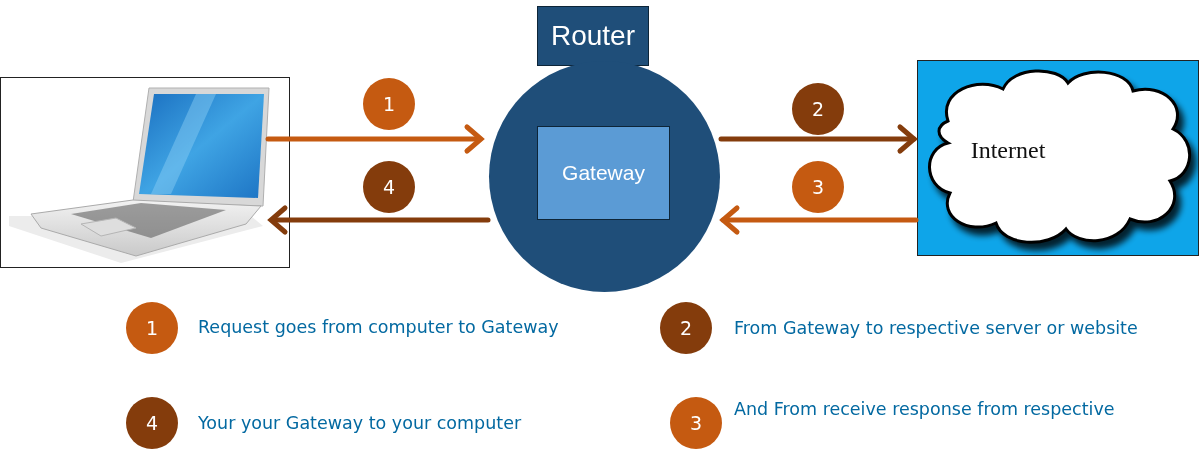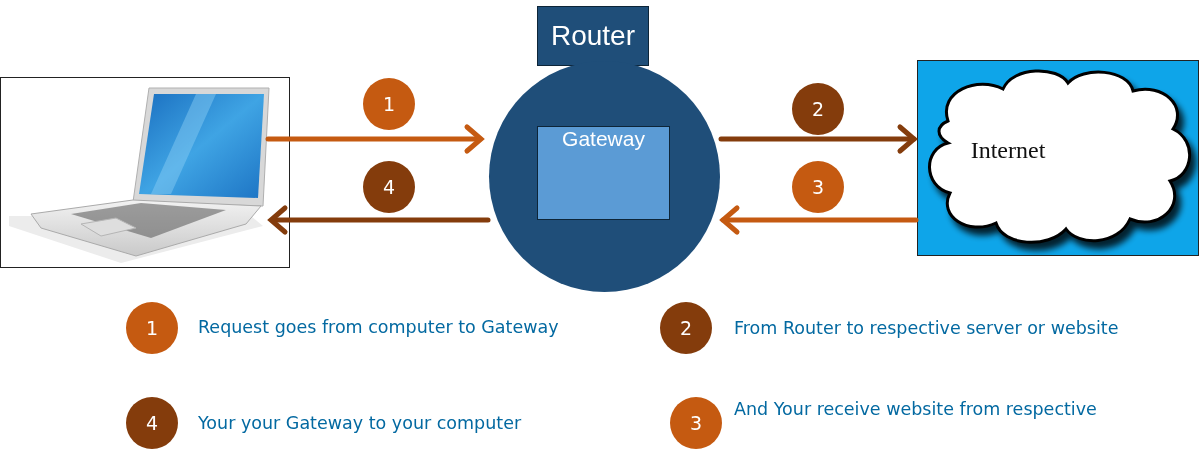--- a/index.html
+++ b/index.html
@@ -1,20 +1,20 @@
 <!DOCTYPE html>
 <html><head>
 <meta charset="utf-8">
 <style>
   html,body{margin:0;padding:0;background:#ffffff;}
   body{width:1200px;height:466px;position:relative;overflow:hidden;font-family:"Liberation Sans",sans-serif;}
   .abs{position:absolute;}
   #router-title{left:537px;top:6px;width:112px;height:60px;background:#1f4e79;border:1px solid #0d2538;box-sizing:border-box;color:#fff;font-size:28px;display:flex;align-items:center;justify-content:center;}
   #router-circle{left:489px;top:61px;width:231px;height:231px;border-radius:50%;background:#1f4e79;}
-  #gateway-box{left:537px;top:126px;width:133px;height:94px;background:#5b9bd5;border:1px solid #0d2538;box-sizing:border-box;color:#fff;font-size:21px;display:flex;justify-content:center;}
+  #gateway-box{left:537px;top:126px;width:133px;height:94px;background:#5b9bd5;border:1px solid #0d2538;box-sizing:border-box;color:#fff;font-size:21px;display:flex;align-items:center;justify-content:center;}
   #computer-frame{left:0;top:77px;width:290px;height:191px;border:1px solid #222;box-sizing:border-box;background:#fff;}
   #internet-frame{left:917px;top:60px;width:282px;height:196px;border:1px solid #222;box-sizing:border-box;background:#0ea5e9;}
   .badge{width:52px;height:52px;border-radius:50%;color:#fff;font-family:"DejaVu Sans",sans-serif;font-size:19px;display:flex;align-items:center;justify-content:center;}
   .legend-text{font-family:"DejaVu Sans",sans-serif;font-size:17.5px;color:#0369a1;line-height:25px;}
 </style>
 </head>
 <body>
 
 <div id="router-title" class="abs">
     <span>Router</span>
@@ -101,25 +101,25 @@
   </div>
 
 <div class="abs badge" style="left:126px;top:302px;background:#c55a11;">
     <span>1</span>
   </div>
 <div class="abs legend-text" style="left:198px;top:315px;">Request goes from computer to Gateway</div>
 
 <div class="abs badge" style="left:660px;top:302px;background:#843c0c;">
     <span>2</span>
   </div>
-<div class="abs legend-text" style="left:734px;top:316px;">From Router to respective server or website</div>
+<div class="abs legend-text" style="left:734px;top:316px;">From Gateway to respective server or website</div>
 
 <div class="abs badge" style="left:126px;top:397px;background:#843c0c;">
     <span>4</span>
   </div>
 <div class="abs legend-text" style="left:198px;top:411px;">Your your Gateway to your computer</div>
 
 <div class="abs badge" style="left:670px;top:397px;background:#c55a11;">
     <span>3</span>
   </div>
 <div class="abs legend-text" style="left:734px;top:397px;">
-  <div>And Your receive website from respective</div>
+  <div>And From receive response from respective</div>
 </div>
 
 </body></html>

